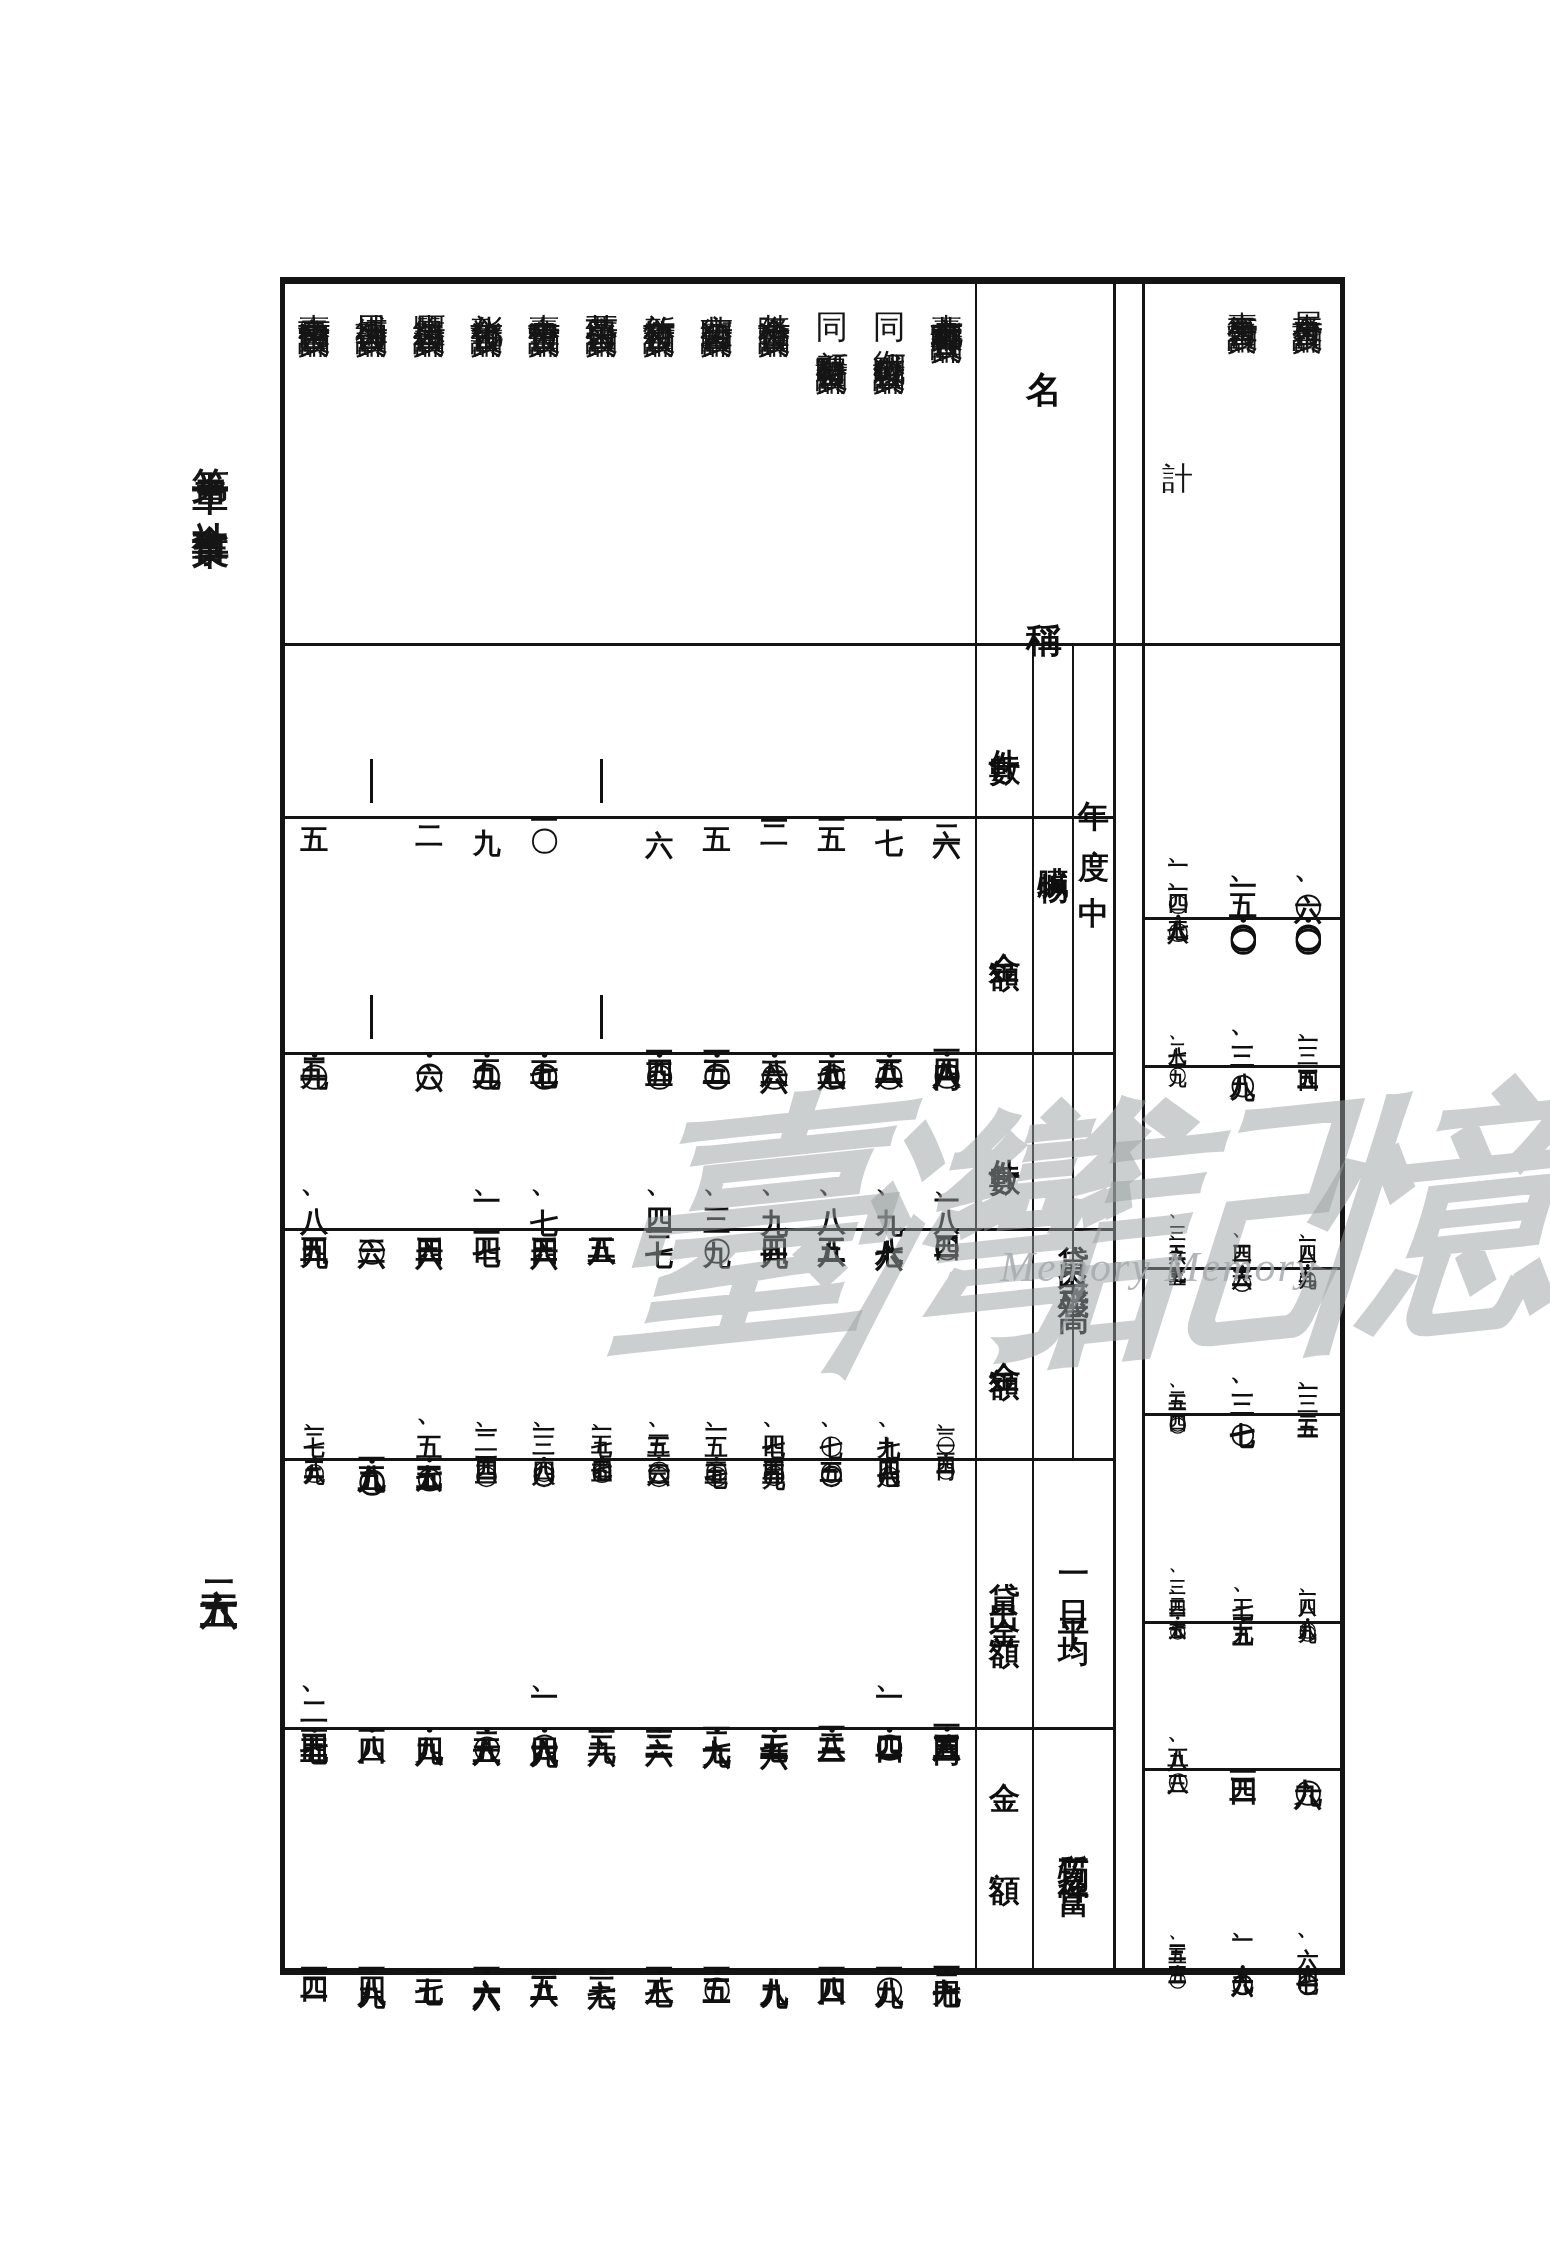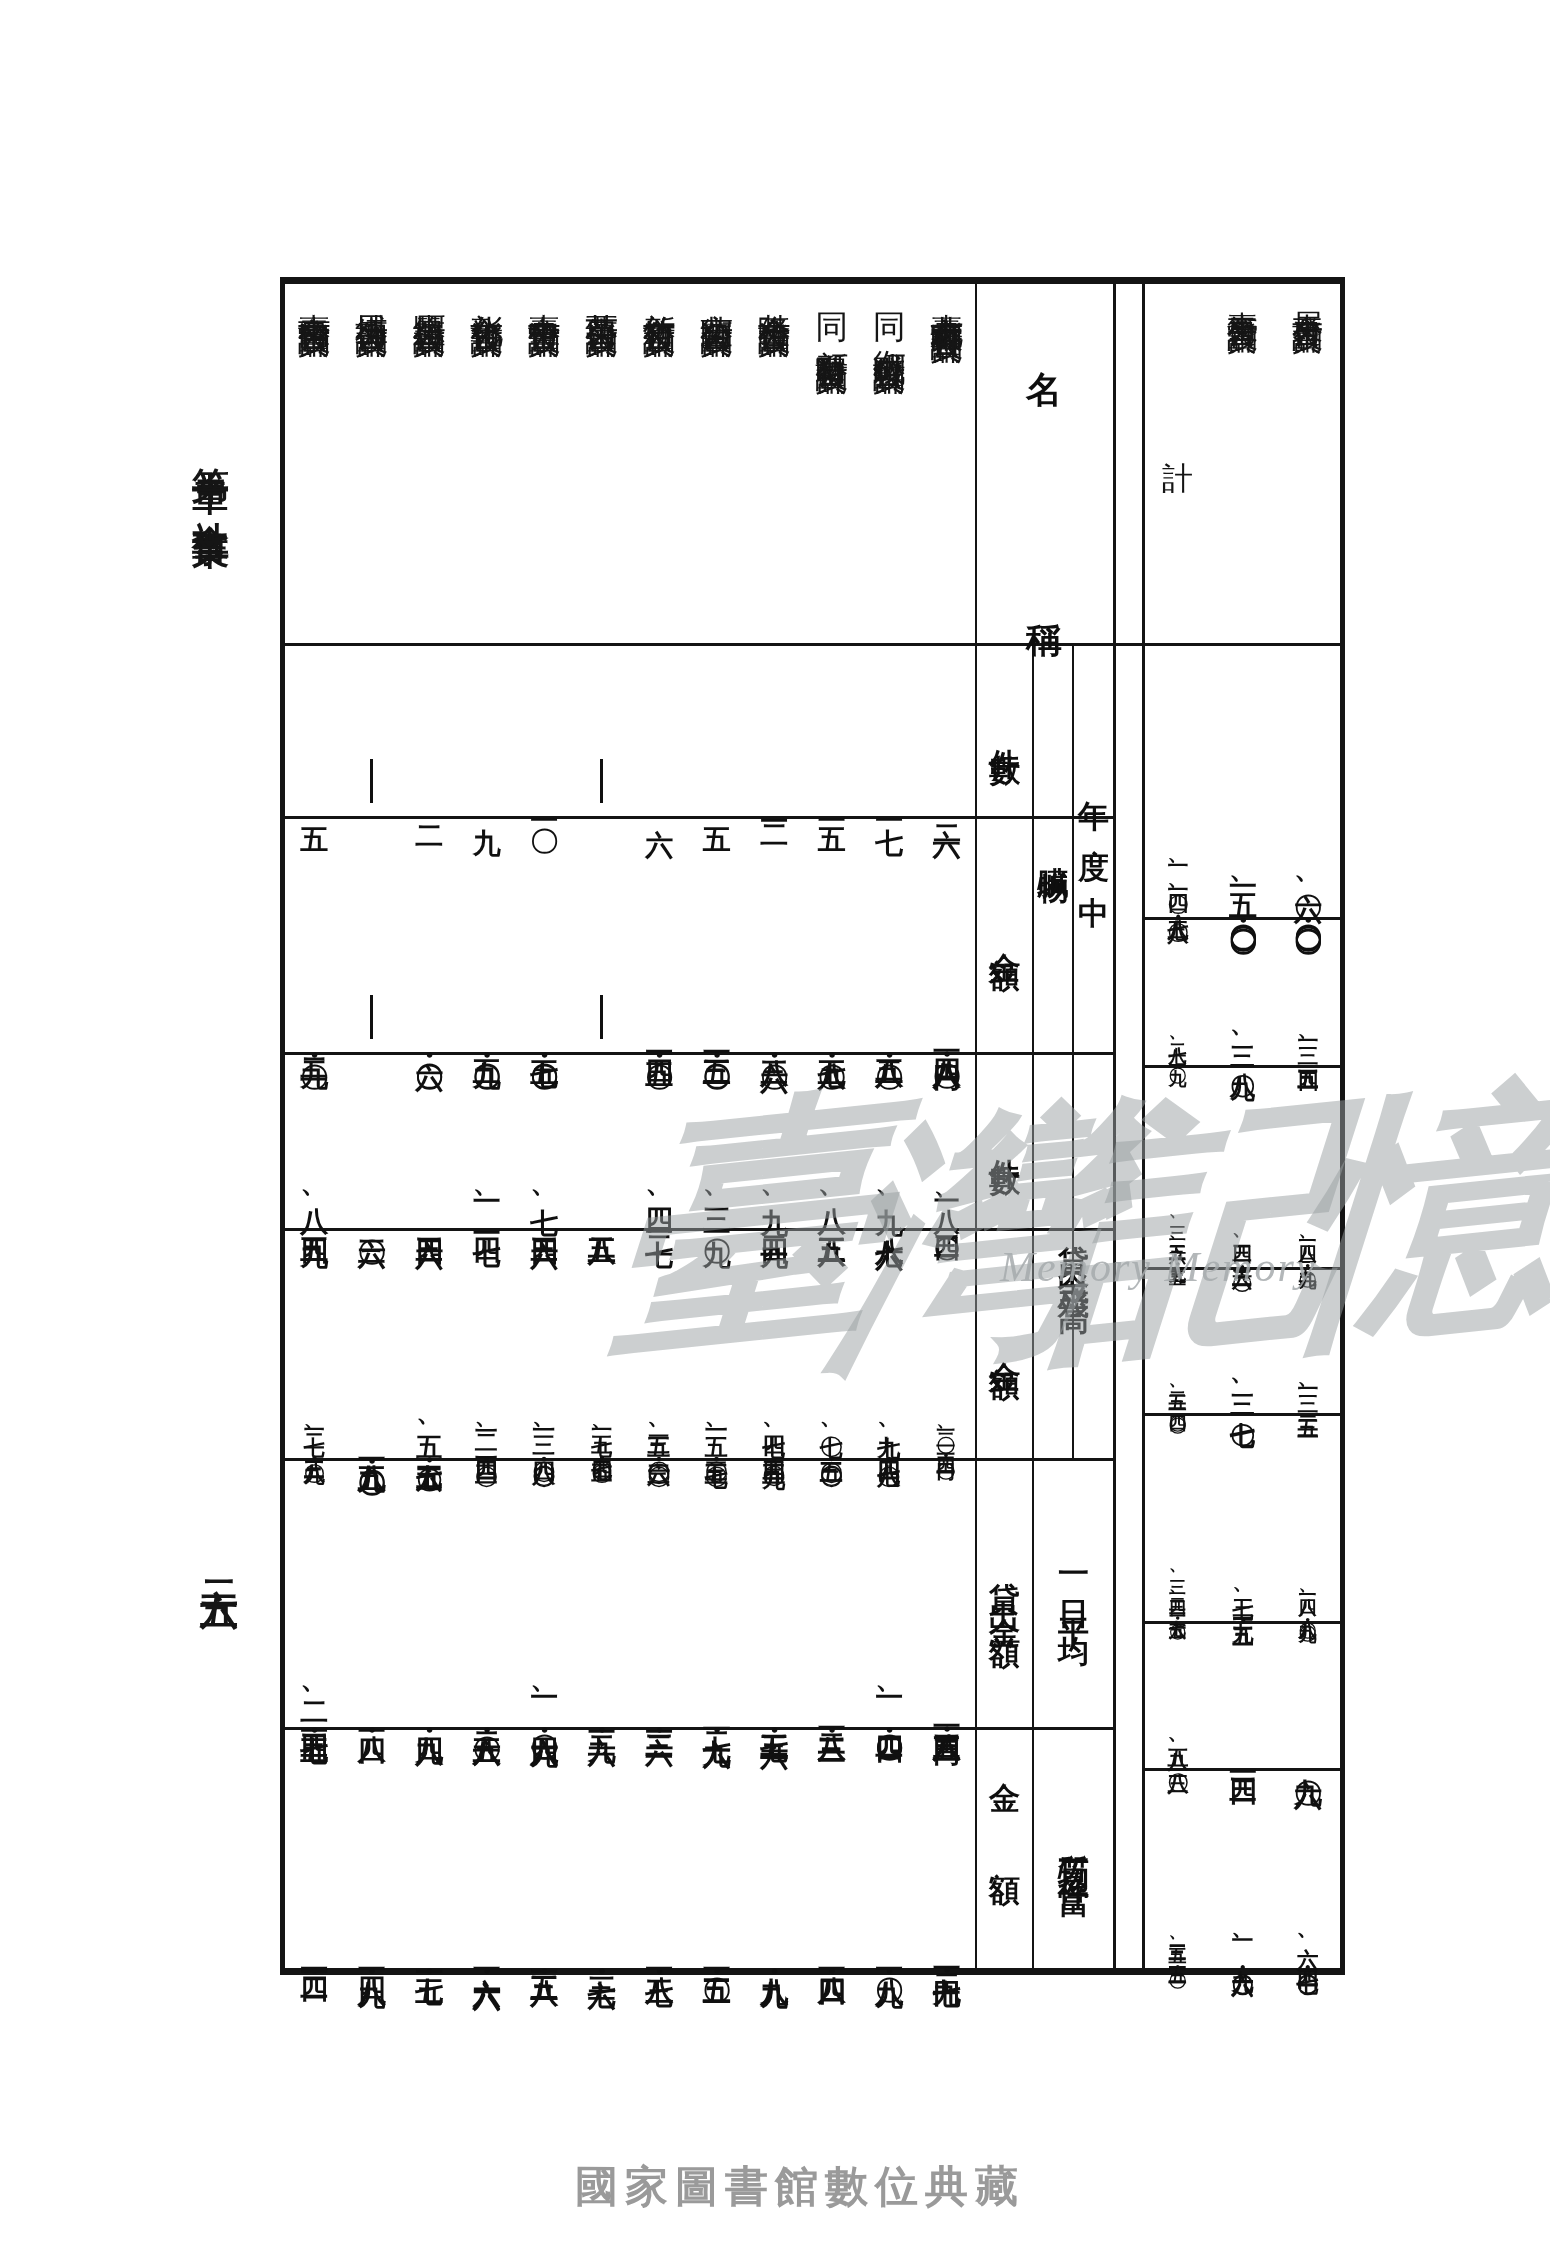--- a/index.html
+++ b/index.html
@@ -467,14 +467,13 @@
   </div>
 
   <div class="wm">
     <span class="wm-char" style="left:615px;top:1050px;">臺</span>
     <span class="wm-char" style="left:835px;top:1065px;">灣</span>
     <span class="wm-char" style="left:1065px;top:1050px;">記</span>
     <span class="wm-char" style="left:1295px;top:1040px;">憶</span>
     <span class="wm-latin" style="left:1000px;top:1243px;">Memory Memory</span>
   </div>
 
-  <div class="caption" style="left:575px;top:2158px;">國家圖書館數位典藏</div>
 </div>
 
 </body></html>

